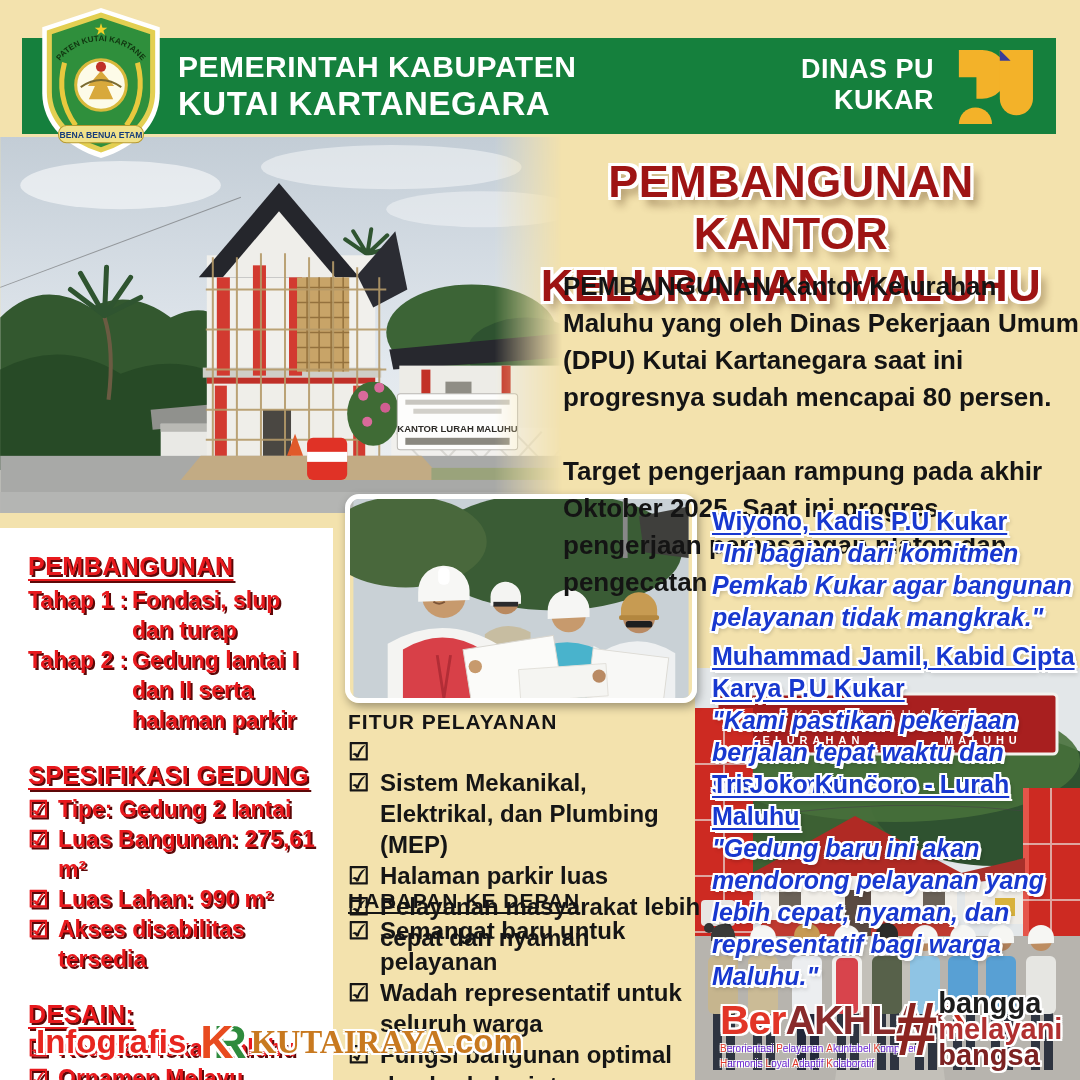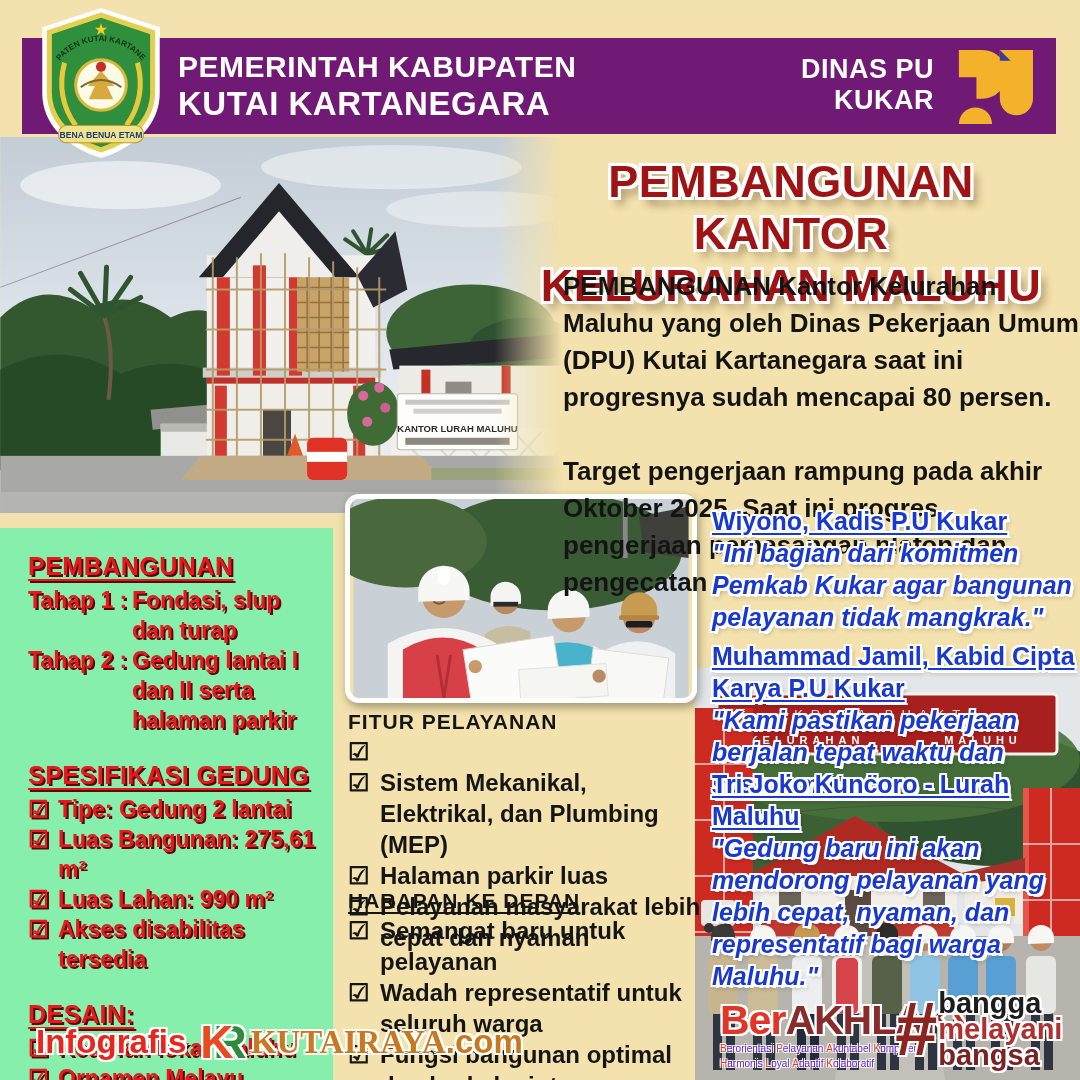--- a/index.html
+++ b/index.html
@@ -1,19 +1,19 @@
 <!DOCTYPE html>
 <html><head>
 <meta charset="utf-8">
 <style>
   html,body{margin:0;padding:0;}
   .page{position:relative;width:1080px;height:1080px;background:#f3e2ad;overflow:hidden;
         font-family:"Liberation Sans",sans-serif;}
   
-  .hbar{position:absolute;left:22px;top:38px;width:1034px;height:96px;background:#701a75;z-index:2;}
+  .hbar{position:absolute;left:22px;top:38px;width:1034px;height:96px;background:#15803d;z-index:2;}
   .agency{position:absolute;left:156px;top:10px;color:#fff;font-weight:800;line-height:37px;letter-spacing:.5px;}
   .agency .l1{font-size:30px;}
   .agency .l2{font-size:33px;}
   .badge{position:absolute;right:122px;top:16px;text-align:right;color:#fff;font-weight:800;
          font-size:27px;line-height:31px;letter-spacing:.5px;}
   .pulogo{position:absolute;right:18px;top:10px;width:90px;height:78px;}
   .seal{position:absolute;left:30px;top:4px;width:142px;height:158px;z-index:5;}
   
   .title{position:absolute;left:505px;top:156px;width:572px;text-align:center;z-index:4;
          color:#9e1414;font-weight:800;font-size:45px;line-height:52px;letter-spacing:.5px;
@@ -25,21 +25,21 @@
       mask-image:linear-gradient(to right,#000 88%,rgba(0,0,0,0) 100%);}
   .photo-workers{position:absolute;left:345px;top:494px;width:352px;height:209px;z-index:3;
       border:5px solid #fff;border-radius:14px;box-sizing:border-box;overflow:hidden;
       box-shadow:2px 4px 10px rgba(0,0,0,.35);}
   .photo-gate{position:absolute;left:695px;top:668px;width:385px;height:412px;z-index:1;}
   
   .intro{position:absolute;left:563px;top:268px;width:516px;z-index:4;color:#141414;
          font-weight:700;font-size:26px;line-height:37px;}
   .intro p{margin:0 0 37px 0;}
   
-  .ibox{position:absolute;left:0;top:528px;width:333px;height:552px;background:#86efac;z-index:2;
+  .ibox{position:absolute;left:0;top:528px;width:333px;height:552px;background:#ffffff;z-index:2;
         box-sizing:border-box;padding:24px 14px 0 28px;color:#e8191d;font-weight:800;}
   .ibox .bhead{font-size:25px;letter-spacing:.5px;text-decoration:underline;text-underline-offset:4px;
         text-shadow:2px 2px 0 #5c0808;margin-bottom:4px;}
   .ibox .row,.ibox .ck{font-size:23px;line-height:30px;text-shadow:2px 2px 0 #5c0808;}
   .trow{display:flex;}
   .tlab{flex:none;width:104px;}
   .ttxt{flex:1;}
   .gap26{height:26px;}
   .ck{display:flex;}
   .ck .cb{flex:none;width:30px;}

